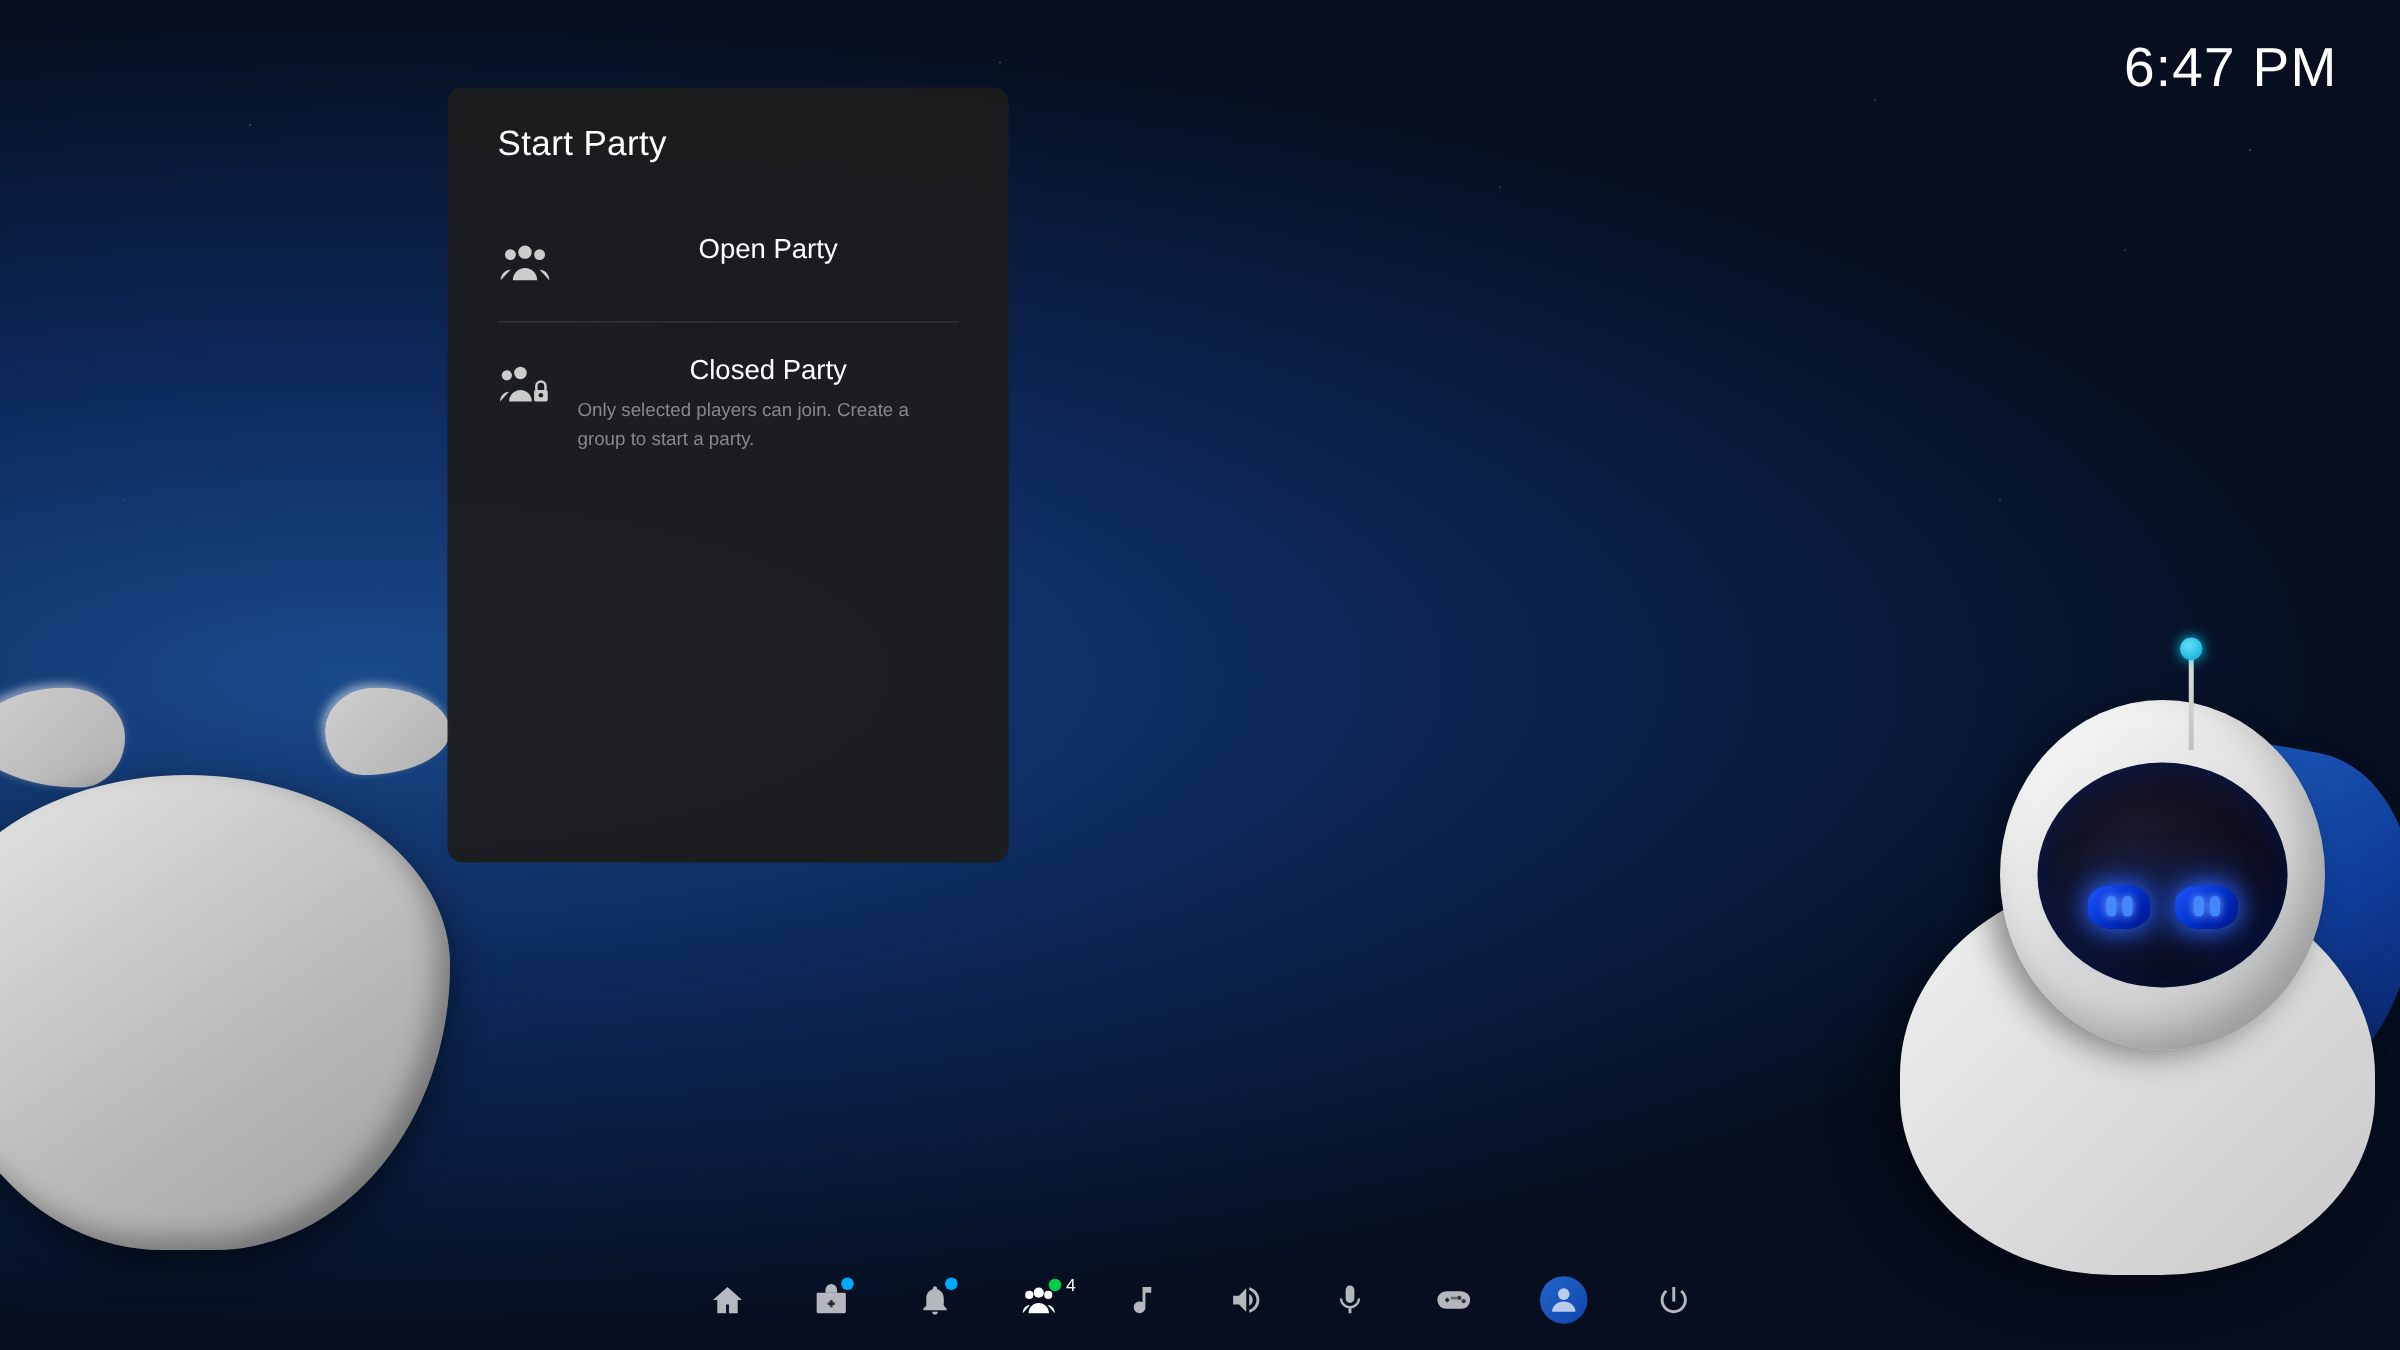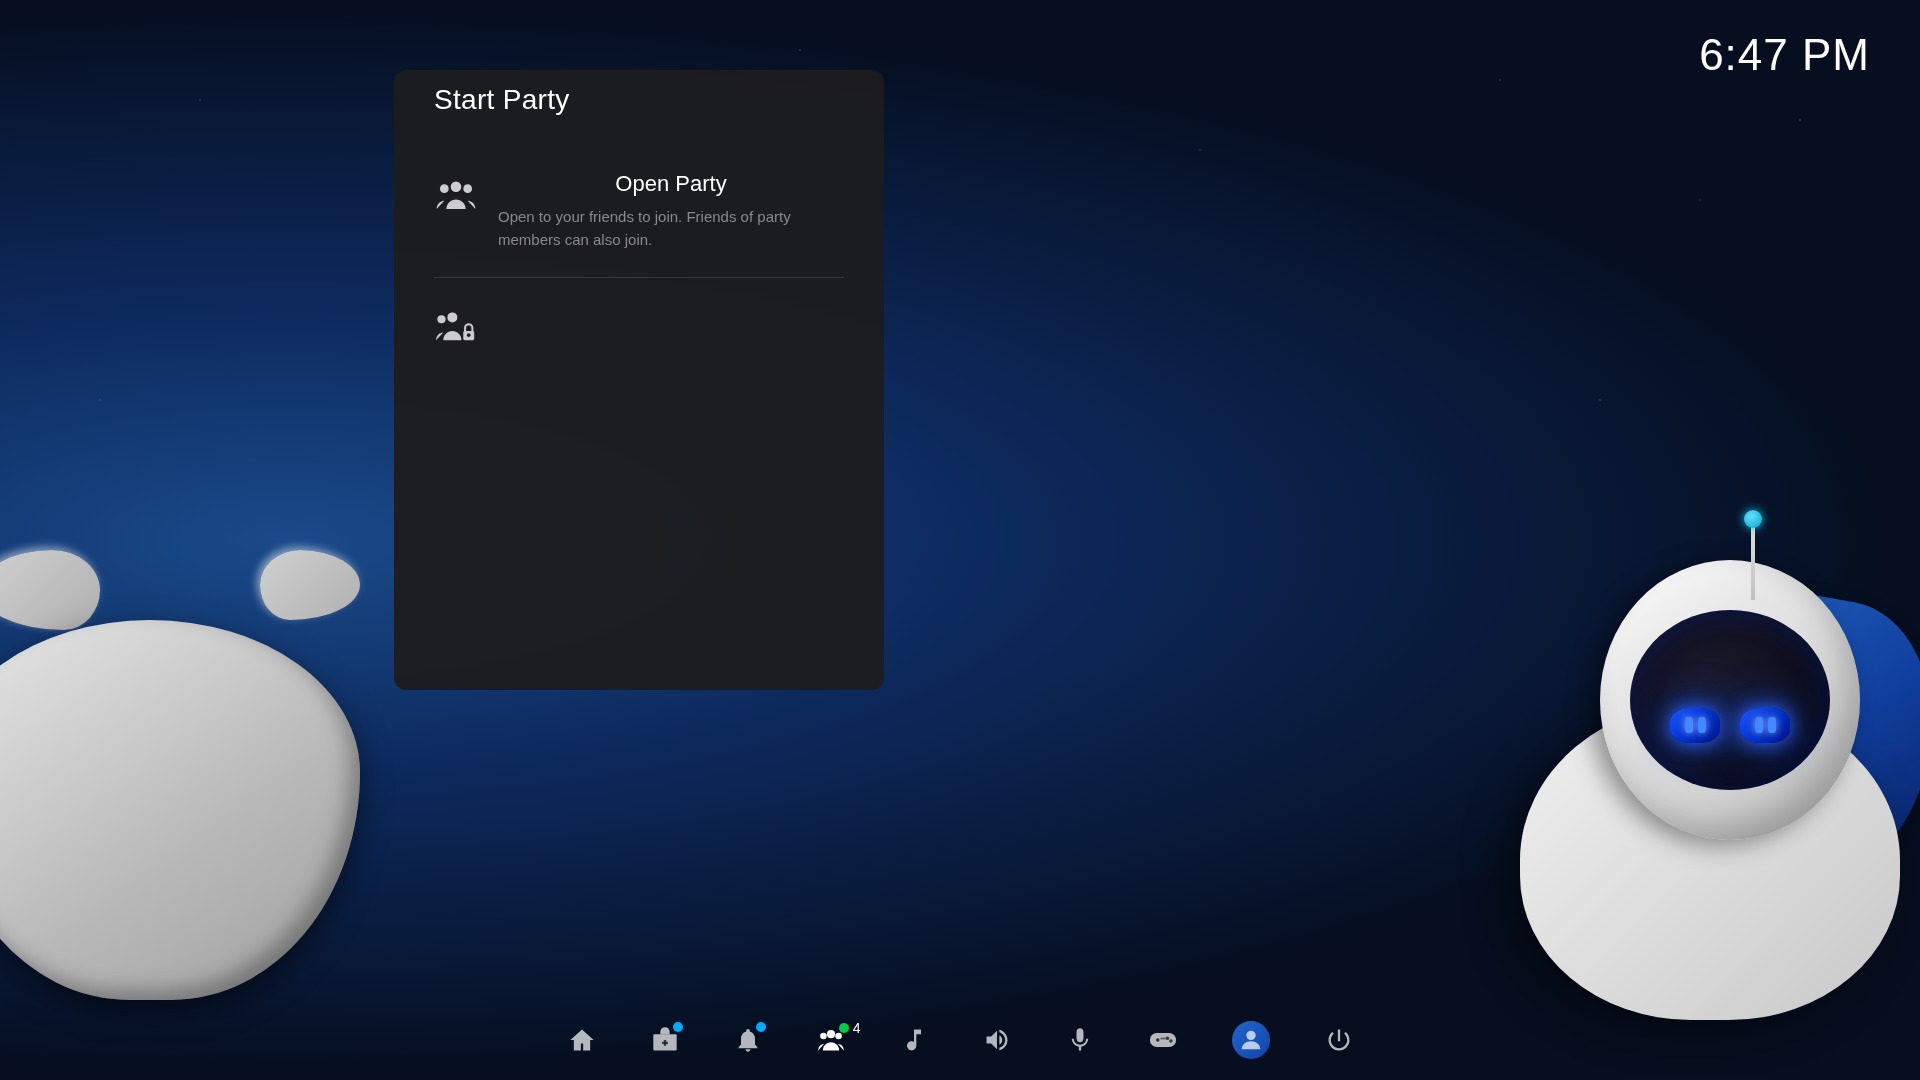--- a/index.html
+++ b/index.html
@@ -206,27 +206,26 @@
       font-weight: 300;
       letter-spacing: 1px;
       z-index: 10;
     }
 
     
     .modal {
       position: absolute;
       left: 358px;
       top: 70px;
-      width: 490px;
+      width: 449px;
       height: 620px;
       background: rgba(28, 28, 30, 0.95);
       border-radius: 12px;
       z-index: 10;
-      padding: 14px 40px;
-      margin-left: 36px;
+      padding: 29px 40px;
     }
 
     .modal-title {
       color: #ffffff;
       font-size: 28px;
       font-weight: 400;
       margin-bottom: 35px;
       letter-spacing: 0.3px;
     }
 
@@ -408,40 +407,43 @@
 
         <circle cx="8" cy="11" r="4.5"></circle>
         <path d="M0 32c0-4.5 3.5-8.5 8-8.5"></path>
 
         <circle cx="32" cy="11" r="4.5"></circle>
         <path d="M40 32c0-4.5-3.5-8.5-8-8.5"></path>
       </svg>
     </div>
     <div class="party-option-text">
       <div class="party-option-title">Open Party</div>
-      <div class="party-option-desc">Open to your friends to join. Friends of party members can also join.</div>
     </div>
   </div>
 
   <div class="divider"></div>
 
   <div class="party-option">
     <div class="party-option-icon">
       <svg viewBox="0 0 44 38" xmlns="http://www.w3.org/2000/svg">
 
         <circle cx="18" cy="9" r="5.5"></circle>
         <path d="M8 34c0-5.5 4.5-10 10-10s10 4.5 10 10"></path>
 
         <circle cx="6" cy="11" r="4.5"></circle>
         <path d="M0 34c0-4.5 3.5-8.5 8-8.5"></path>
 
         <rect x="30" y="24" width="12" height="10" rx="1.5" ry="1.5"></rect>
         <path d="M32 24v-3.5a4 4 0 0 1 8 0V24" fill="none" stroke="#cccccc" stroke-width="2.2"></path>
         <circle cx="36" cy="28.5" r="2" fill="#1c1c1e"></circle>
       </svg>
+    </div>
+    <div class="party-option-text">
+      <div class="party-option-title">Closed Party</div>
+      <div class="party-option-desc">Only selected players can join. Create a group to start a party.</div>
     </div>
   </div>
 </div>
 
 <div class="taskbar">
 
   <div class="taskbar-item">
     <svg viewBox="0 0 24 24" xmlns="http://www.w3.org/2000/svg">
       <path d="M12 3L2 12h3v9h6v-6h2v6h6v-9h3L12 3z"></path>
     </svg>

